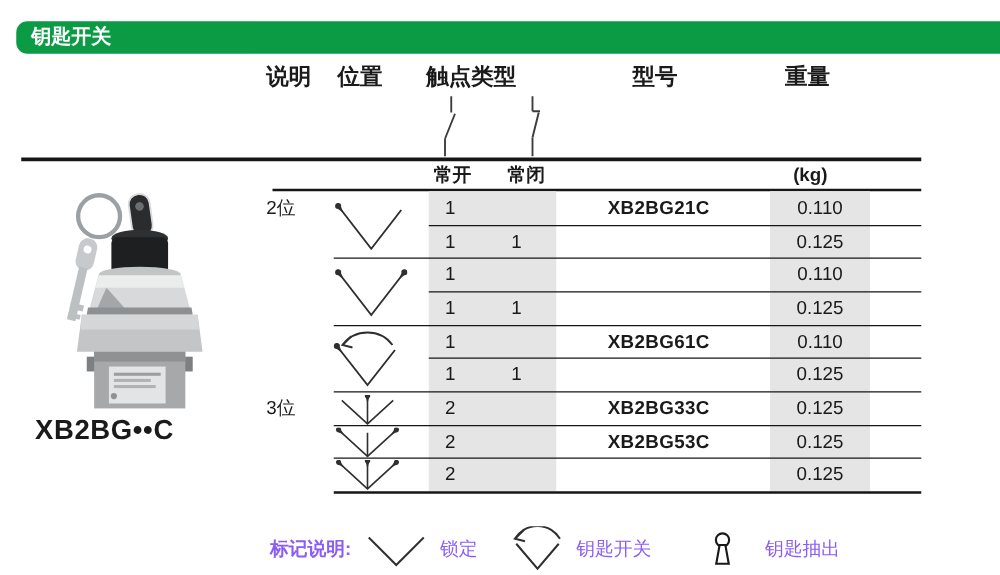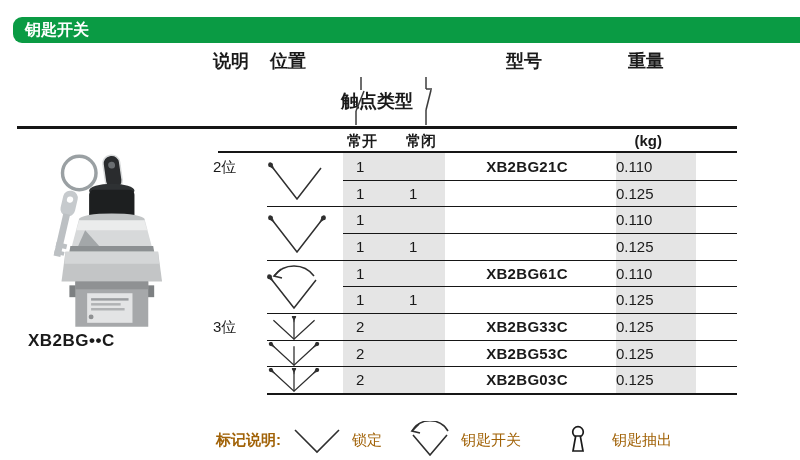--- a/index.html
+++ b/index.html
@@ -16,40 +16,40 @@
   
   .rule{background:#161616;}
   
   .gray-strip{top:153px;height:240px;background:#e5e5e5;}
   
   .row{left:0;width:800px;height:27px;}
   .cell{position:absolute;top:0;height:27px;line-height:27px;font-size:15px;}
   .c-no{left:356px;width:26px;}
   .c-nc{left:409px;width:26px;}
   .c-model{left:460px;width:134px;text-align:center;font-weight:bold;letter-spacing:.3px;}
-  .c-kg{left:616px;width:80px;text-align:left;}
+  .c-kg{left:616px;width:80px;text-align:center;}
   .grouplabel{font-size:15px;height:27px;line-height:27px;left:213px;width:44px;}
   
-  .legend-text{top:430px;font-size:15px;color:#a16207;height:20px;line-height:20px;}
+  .legend-text{top:430px;font-size:15px;color:#8b5cf6;height:20px;line-height:20px;}
   .legend-title{font-weight:bold;}
-  #product-label{left:28px;top:331px;font-size:17px;font-weight:bold;letter-spacing:.5px;}
+  #product-label{left:28px;top:331px;font-size:22px;font-weight:bold;letter-spacing:.5px;}
   svg{display:block;}
 </style>
 </head>
 <body>
 
 <div id="canvas">
 
   <div class="abs" id="title-bar">
     <span>钥匙开关</span>
   </div>
 
   <div class="abs colhead" style="left:211px;width:40px;">说明</div>
   <div class="abs colhead" style="left:268px;width:40px;">位置</div>
-  <div class="abs colhead" style="left:341px;width:72px;margin-top:40px;">触点类型</div>
+  <div class="abs colhead" style="left:341px;width:72px;">触点类型</div>
   <div class="abs colhead" style="left:504px;width:40px;">型号</div>
   <div class="abs colhead" style="left:626px;width:40px;">重量</div>
 
   <svg class="abs" style="left:350px;top:76px;" width="20" height="50" viewBox="0 0 20 50">
     <g fill="none" stroke="#3c3c3c" stroke-width="1.5">
       <path d="M11 1 V14"></path>
         <path d="M14 15 L6 35"></path>
         <path d="M6 35 V49"></path>
     </g>
   </svg>
@@ -201,21 +201,20 @@
   </div>
   <div class="abs row" style="top:340px;">
     <span class="cell c-no">2</span>
     <span class="cell c-nc"></span>
     <span class="cell c-model">XB2BG53C</span>
     <span class="cell c-kg">0.125</span>
   </div>
   <div class="abs row" style="top:366px;">
     <span class="cell c-no">2</span>
     <span class="cell c-nc"></span>
-    <span class="cell c-model">XB2BG03C</span>
     <span class="cell c-kg">0.125</span>
   </div>
 
   <div class="abs rule" style="left:343px;top:180px;width:394px;height:1.3px;"></div>
   <div class="abs rule" style="left:267px;top:206px;width:470px;height:1.3px;"></div>
   <div class="abs rule" style="left:343px;top:233px;width:394px;height:1.3px;"></div>
   <div class="abs rule" style="left:267px;top:260px;width:470px;height:1.3px;"></div>
   <div class="abs rule" style="left:343px;top:286px;width:394px;height:1.3px;"></div>
   <div class="abs rule" style="left:267px;top:313px;width:470px;height:1.3px;"></div>
   <div class="abs rule" style="left:267px;top:340px;width:470px;height:1.3px;"></div>

